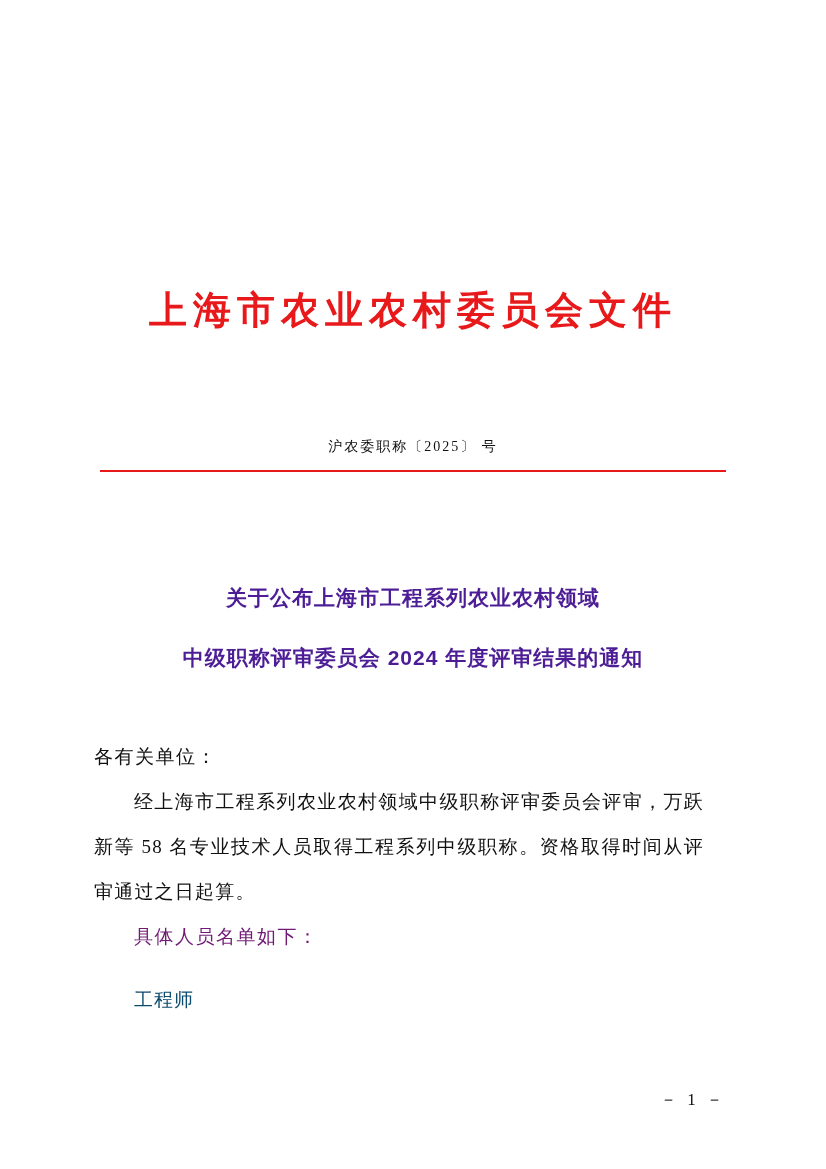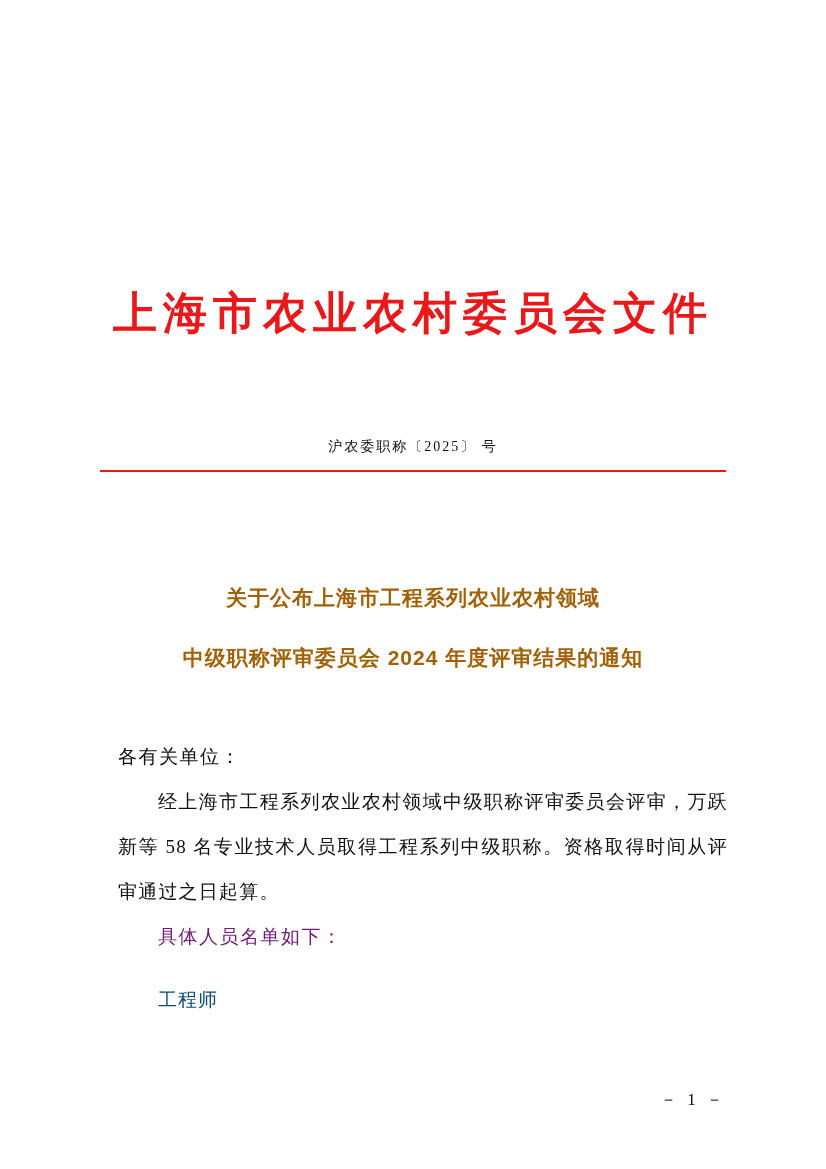--- a/index.html
+++ b/index.html
@@ -18,21 +18,21 @@
   }
   .masthead {
     position: absolute;
     top: 288px;
     left: 0;
     width: 826px;
     text-align: center;
     color: #e8191b;
     font-family: "Liberation Serif", "DejaVu Serif", serif;
     font-weight: bold;
-    font-size: 44px;
+    font-size: 38px;
     letter-spacing: 6px;
     line-height: 1.2;
     white-space: nowrap;
   }
   .doc-number {
     position: absolute;
     top: 438px;
     left: 0;
     width: 826px;
     text-align: center;
@@ -52,29 +52,29 @@
   .title-block {
     position: absolute;
     top: 568px;
     left: 0;
     width: 826px;
     text-align: center;
   }
   .title-line {
     font-size: 21px;
     font-weight: bold;
-    color: #a16207;
+    color: #4c1d95;
     letter-spacing: 1px;
     line-height: 60px;
     font-family: "Liberation Sans", "DejaVu Sans", sans-serif;
   }
   .body-block {
     position: absolute;
     top: 734px;
-    left: 118px;
+    left: 94px;
     width: 610px;
   }
   .salutation {
     font-size: 19px;
     color: #111111;
     letter-spacing: 1.5px;
     line-height: 45px;
     font-family: "Liberation Serif", "DejaVu Serif", serif;
   }
   .para {

